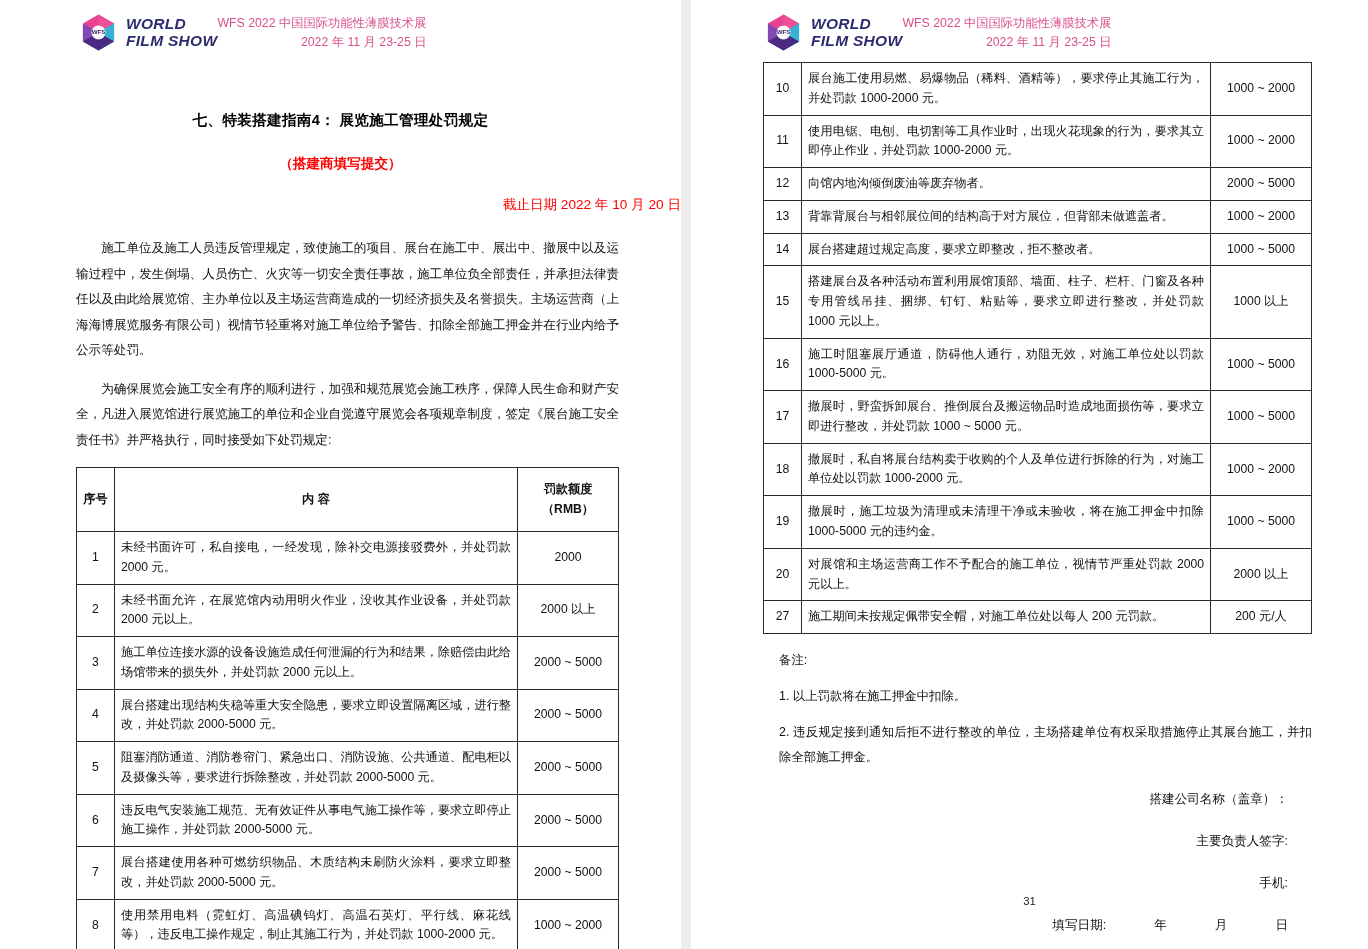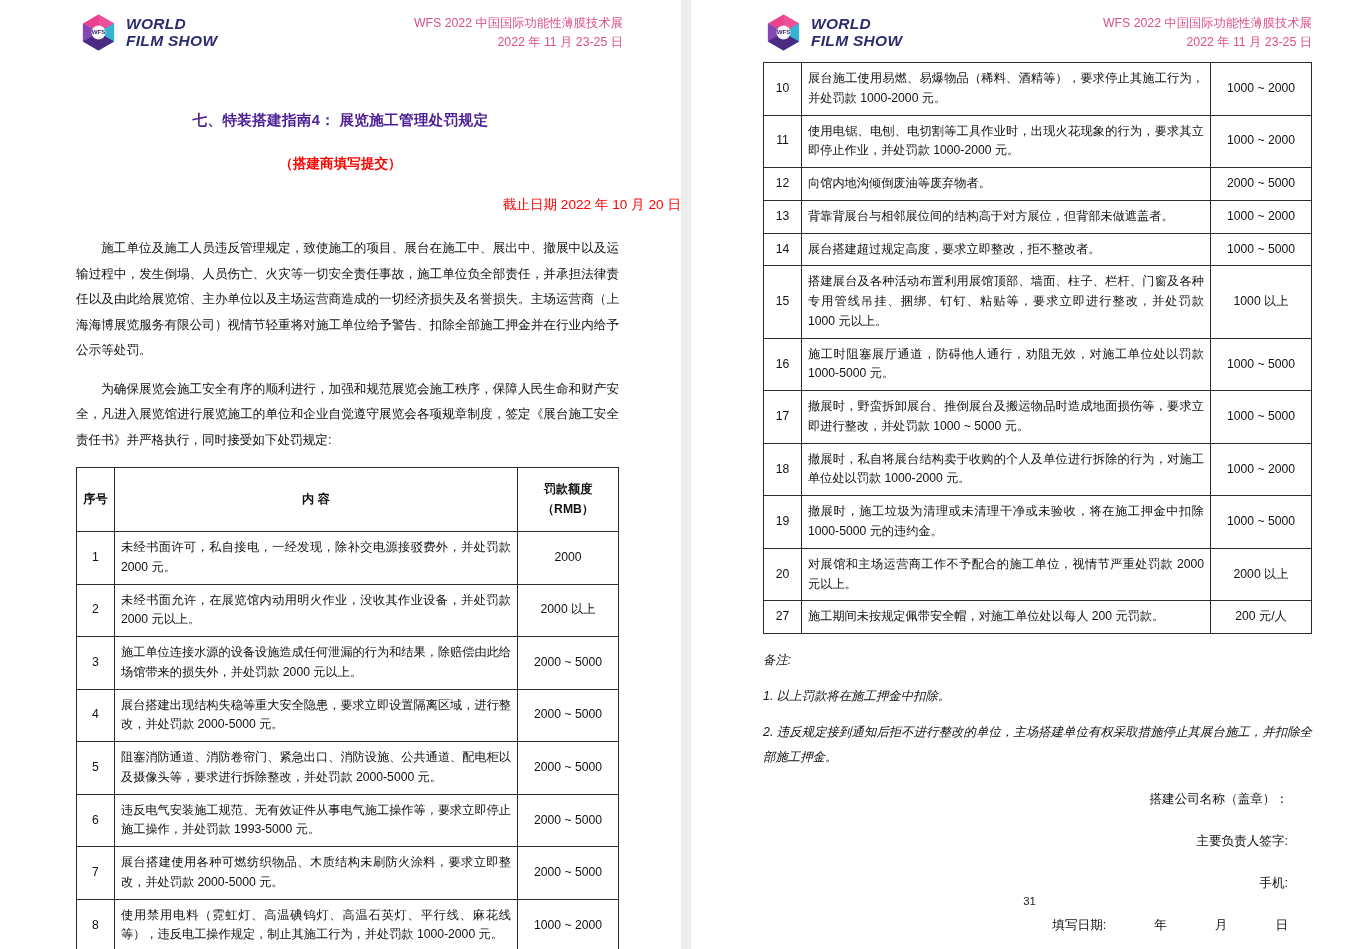--- a/index.html
+++ b/index.html
@@ -27,21 +27,20 @@
     box-sizing: border-box;
   }
   .page-left  { width: 681px; padding: 0 0 0 0; }
   .gutter     { width: 10px; background: #ededed; height: 949px; flex: 0 0 10px; }
   .page-right { width: 677px; }
 
   
   .pg-header {
     display: flex;
     align-items: flex-start;
-    justify-content: space-between;
     padding: 12px 58px 0 78px;
     height: 62px;
     box-sizing: border-box;
   }
   .page-right .pg-header { padding: 12px 56px 0 72px; }
   .logo-wrap { display: flex; align-items: center; gap: 7px; }
   .logo-mark { width: 41px; height: 41px; flex: 0 0 41px; }
   .logo-text {
     line-height: 1.04;
     font-style: italic;
@@ -57,21 +56,21 @@
     color: #d94f8c;
     white-space: nowrap;
     padding-top: 2px;
   }
 
   
   .doc-title {
     text-align: center;
     font-size: 14.6px;
     font-weight: bold;
-    color: #4c1d95;
+    color: #000000;
     margin: 49px 0 0 0;
     letter-spacing: 0.3px;
   }
   .doc-sub1 {
     text-align: center;
     font-size: 13.6px;
     font-weight: bold;
     color: #fe0000;
     margin: 25px 0 0 0;
   }
@@ -122,25 +121,24 @@
   col.c-amt  { width: 101px; }
   td.c-no    { text-align: center; font-size: 12.2px; }
   td.c-txt   { text-align: justify; text-justify: inter-ideograph; padding-left: 8px; padding-right: 6px;}
   td.c-amt   { text-align: center; white-space: nowrap; }
 
   
   .notes { padding: 0 56px 0 72px; margin-top: 14px; }
   .note-line {
     font-size: 12.4px;
     line-height: 1.95;
-    margin: 0 0 12px 0;
+    margin: 0 0 12px 16px;
     color: #111;
     text-align: justify;
     text-justify: inter-ideograph;
-    font-style: italic;
   }
   .note-line:last-child { margin-bottom: 0; }
 
   
   .sign-block { padding: 0 56px 0 48px; margin-top: 22px; }
   .sign-row {
     font-size: 12.6px;
     text-align: right;
     margin-bottom: 25px;
     color: #111;
@@ -246,21 +244,21 @@
               <td class="c-txt">展台搭建出现结构失稳等重大安全隐患，要求立即设置隔离区域，进行整改，并处罚款 2000-5000 元。</td>
               <td class="c-amt">2000 ~ 5000</td>
             </tr>
             <tr>
               <td class="c-no">5</td>
               <td class="c-txt">阻塞消防通道、消防卷帘门、紧急出口、消防设施、公共通道、配电柜以及摄像头等，要求进行拆除整改，并处罚款 2000-5000 元。</td>
               <td class="c-amt">2000 ~ 5000</td>
             </tr>
             <tr>
               <td class="c-no">6</td>
-              <td class="c-txt">违反电气安装施工规范、无有效证件从事电气施工操作等，要求立即停止施工操作，并处罚款 1993-5000 元。</td>
+              <td class="c-txt">违反电气安装施工规范、无有效证件从事电气施工操作等，要求立即停止施工操作，并处罚款 2000-5000 元。</td>
               <td class="c-amt">2000 ~ 5000</td>
             </tr>
             <tr>
               <td class="c-no">7</td>
               <td class="c-txt">展台搭建使用各种可燃纺织物品、木质结构未刷防火涂料，要求立即整改，并处罚款 2000-5000 元。</td>
               <td class="c-amt">2000 ~ 5000</td>
             </tr>
             <tr>
               <td class="c-no">8</td>
               <td class="c-txt">使用禁用电料（霓虹灯、高温碘钨灯、高温石英灯、平行线、麻花线等），违反电工操作规定，制止其施工行为，并处罚款 1000-2000 元。</td>

